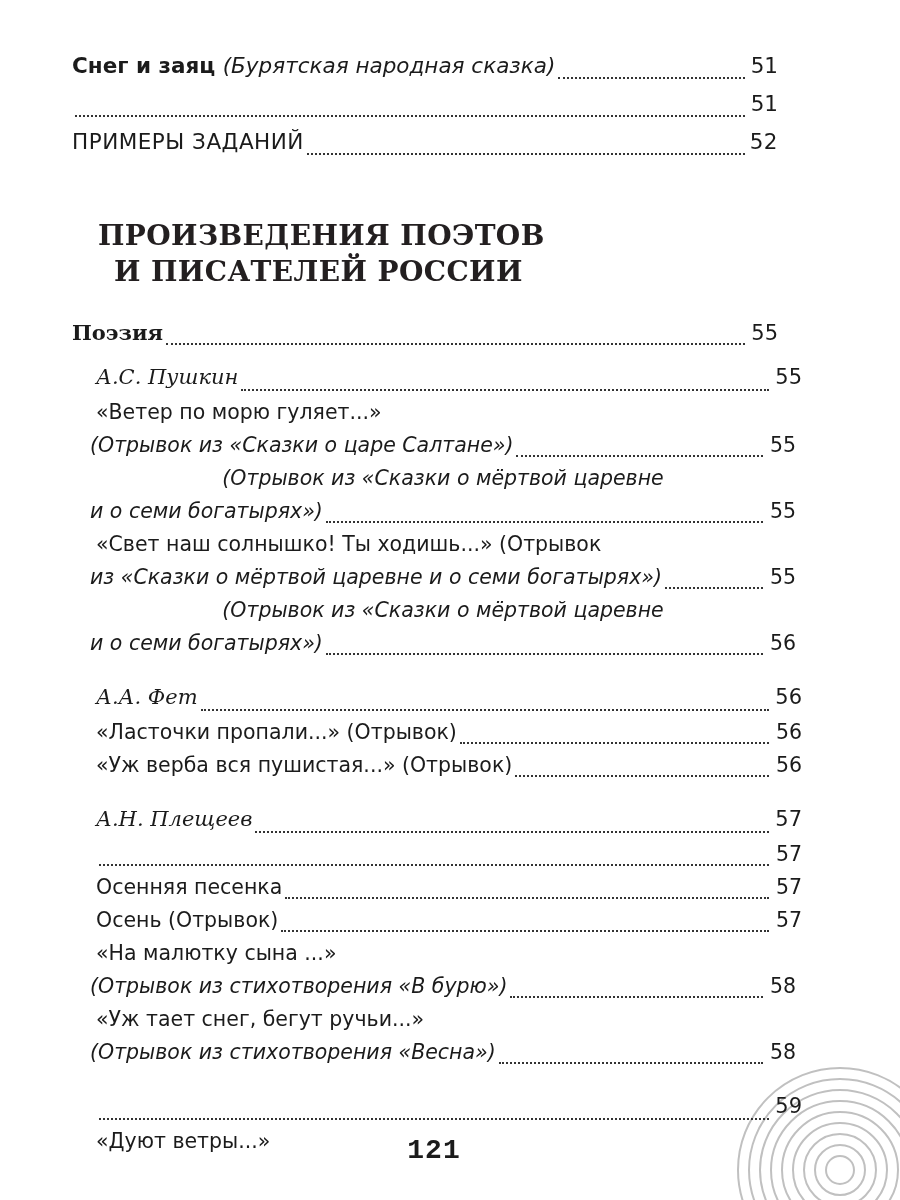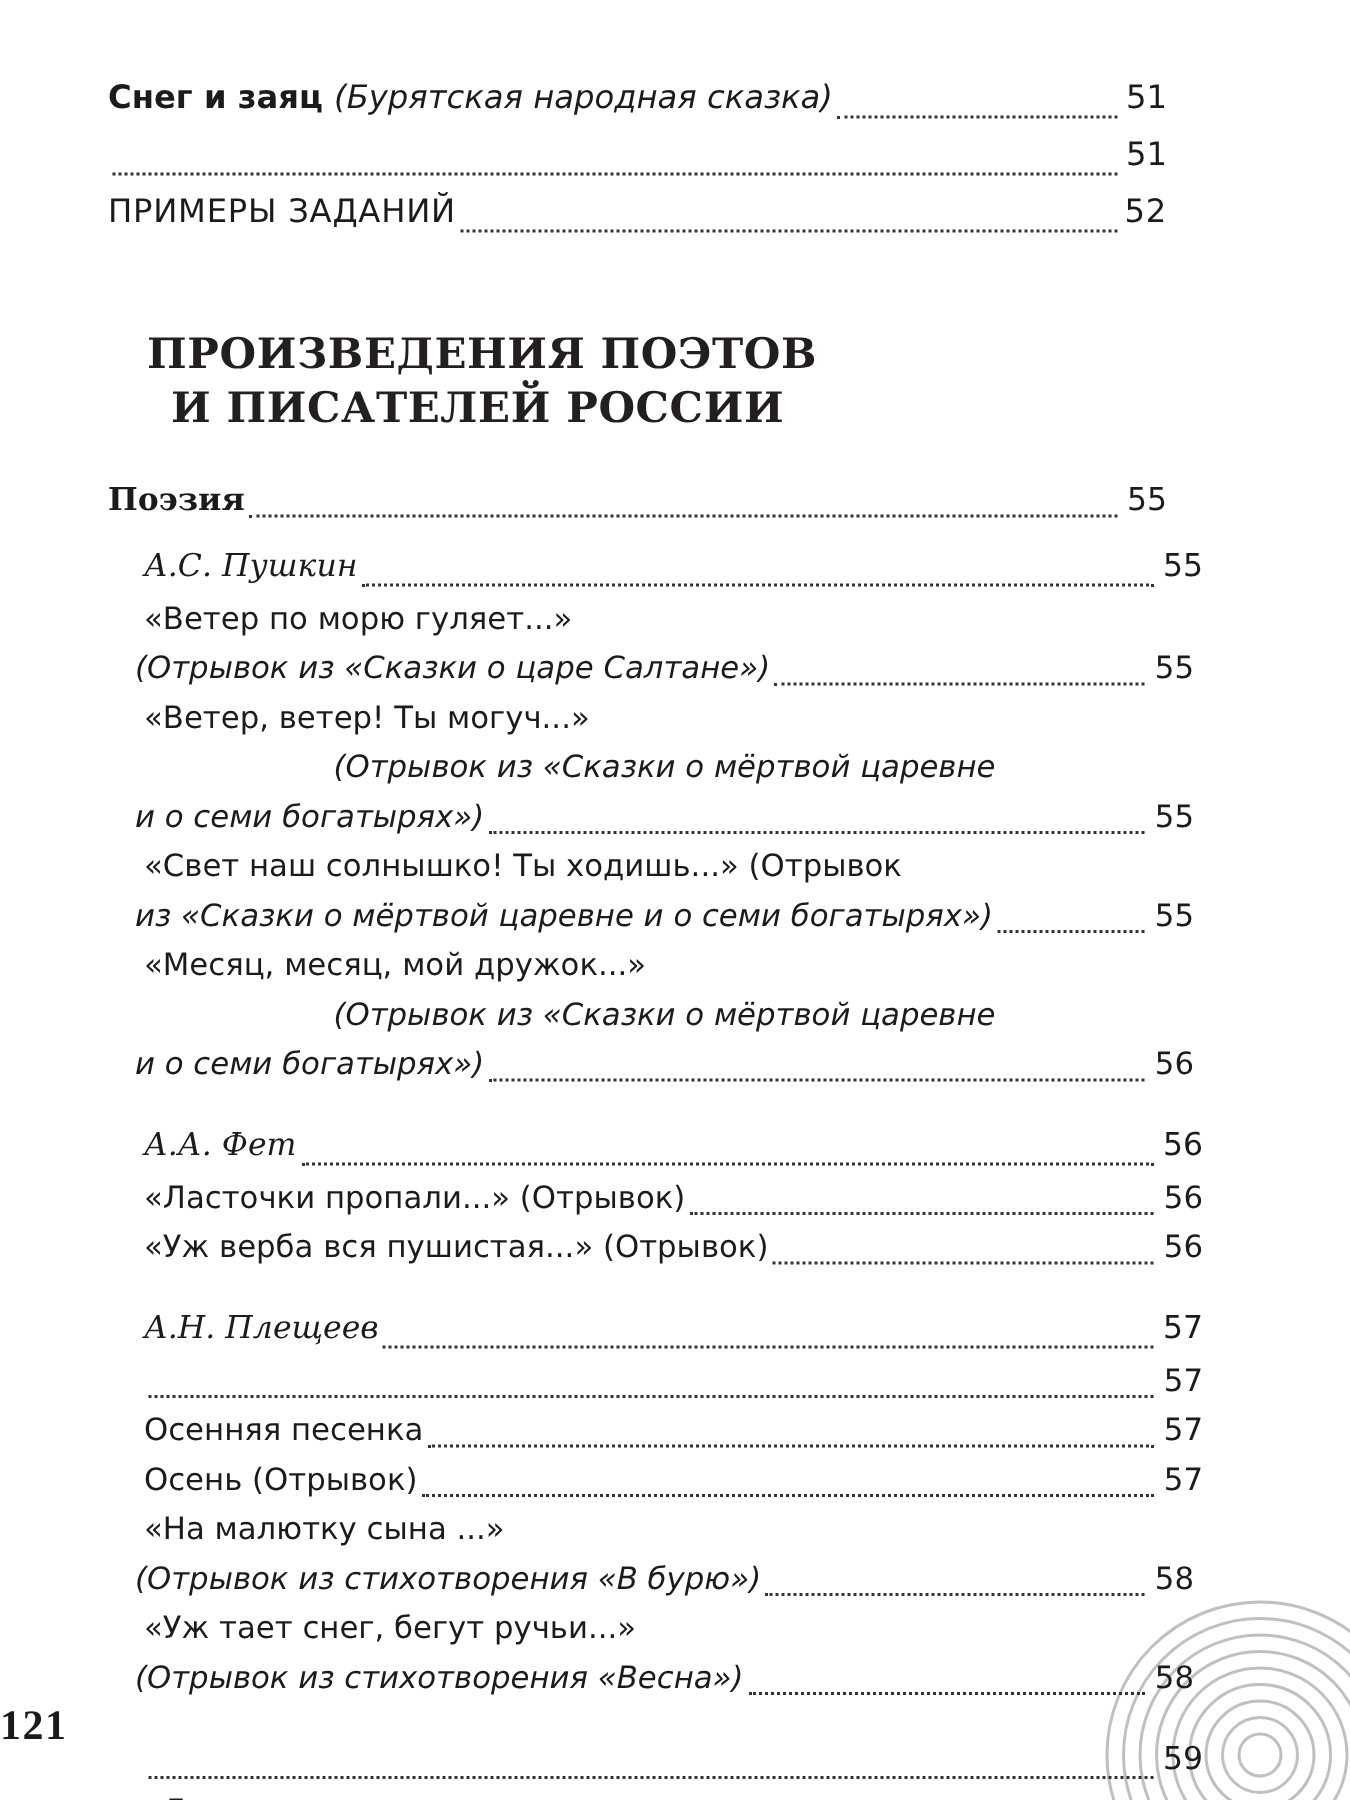--- a/index.html
+++ b/index.html
@@ -126,22 +126,22 @@
     padding-left: 18px;
     justify-content: center;
   }
   .gap { height: 10px; }
 
   .folio {
     position: absolute;
     left: 0;
     top: 1135px;
     width: 868px;
-    text-align: left;
-    font-family: Liberation Serif, serif;
+    text-align: center;
+    font-family: Liberation Mono, monospace;
     font-size: 28px;
     font-weight: bold;
     color: #1b1b1b;
     letter-spacing: 1px;
   }
 </style>
 </head>
 <body>
 
 <div class="page">
@@ -202,44 +202,38 @@
 
     <div class="row entry nopage noleader">
       <span class="txt">«Ветер по морю гуляет...»</span>
     </div>
     <div class="row cont">
       <span class="txt ital">(Отрывок из «Сказки о царе Салтане»)</span>
       <span class="leader"></span>
       <span class="pg">55</span>
     </div>
 
-    <div class="row entry nopage noleader">
-      <span class="txt">«Ветер, ветер! Ты могуч...»</span>
-    </div>
     <div class="row cont nopage noleader">
       <span class="txt ital">(Отрывок из «Сказки о мёртвой царевне</span>
     </div>
     <div class="row cont">
       <span class="txt ital">и о семи богатырях»)</span>
       <span class="leader"></span>
       <span class="pg">55</span>
     </div>
 
     <div class="row entry nopage noleader">
       <span class="txt">«Свет наш солнышко! Ты ходишь...» (Отрывок</span>
     </div>
     <div class="row cont">
       <span class="txt ital">из «Сказки о мёртвой царевне и о семи богатырях»)</span>
       <span class="leader"></span>
       <span class="pg">55</span>
     </div>
 
-    <div class="row entry nopage noleader">
-      <span class="txt">«Месяц, месяц, мой дружок...»</span>
-    </div>
     <div class="row cont nopage noleader">
       <span class="txt ital">(Отрывок из «Сказки о мёртвой царевне</span>
     </div>
     <div class="row cont">
       <span class="txt ital">и о семи богатырях»)</span>
       <span class="leader"></span>
       <span class="pg">56</span>
     </div>
 
     <div class="gap"></div>

